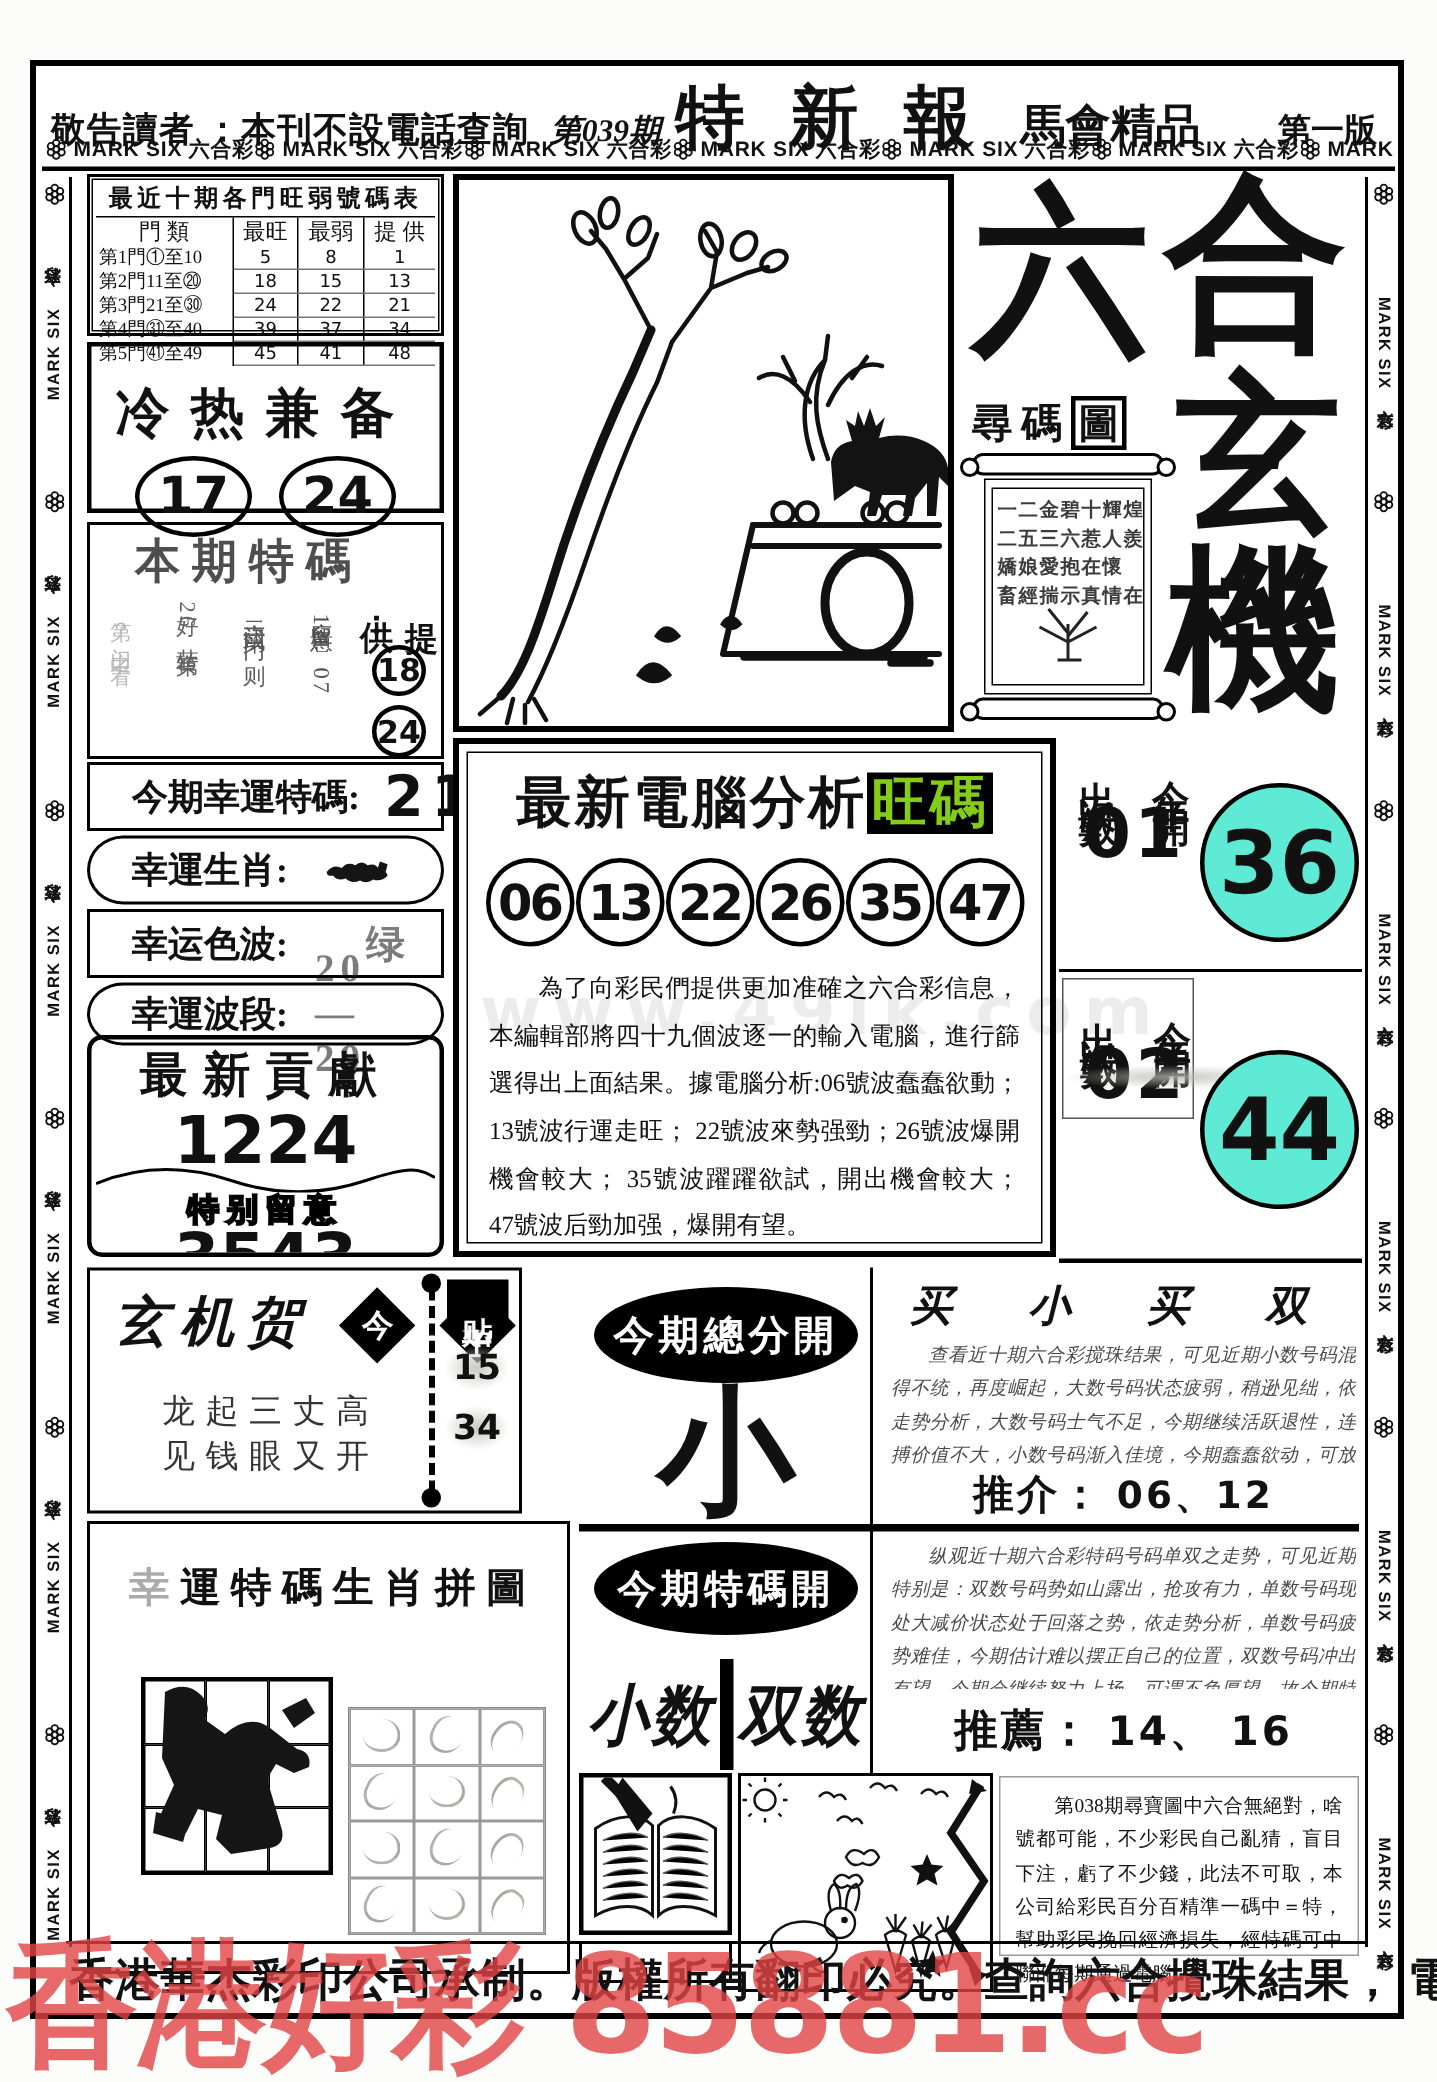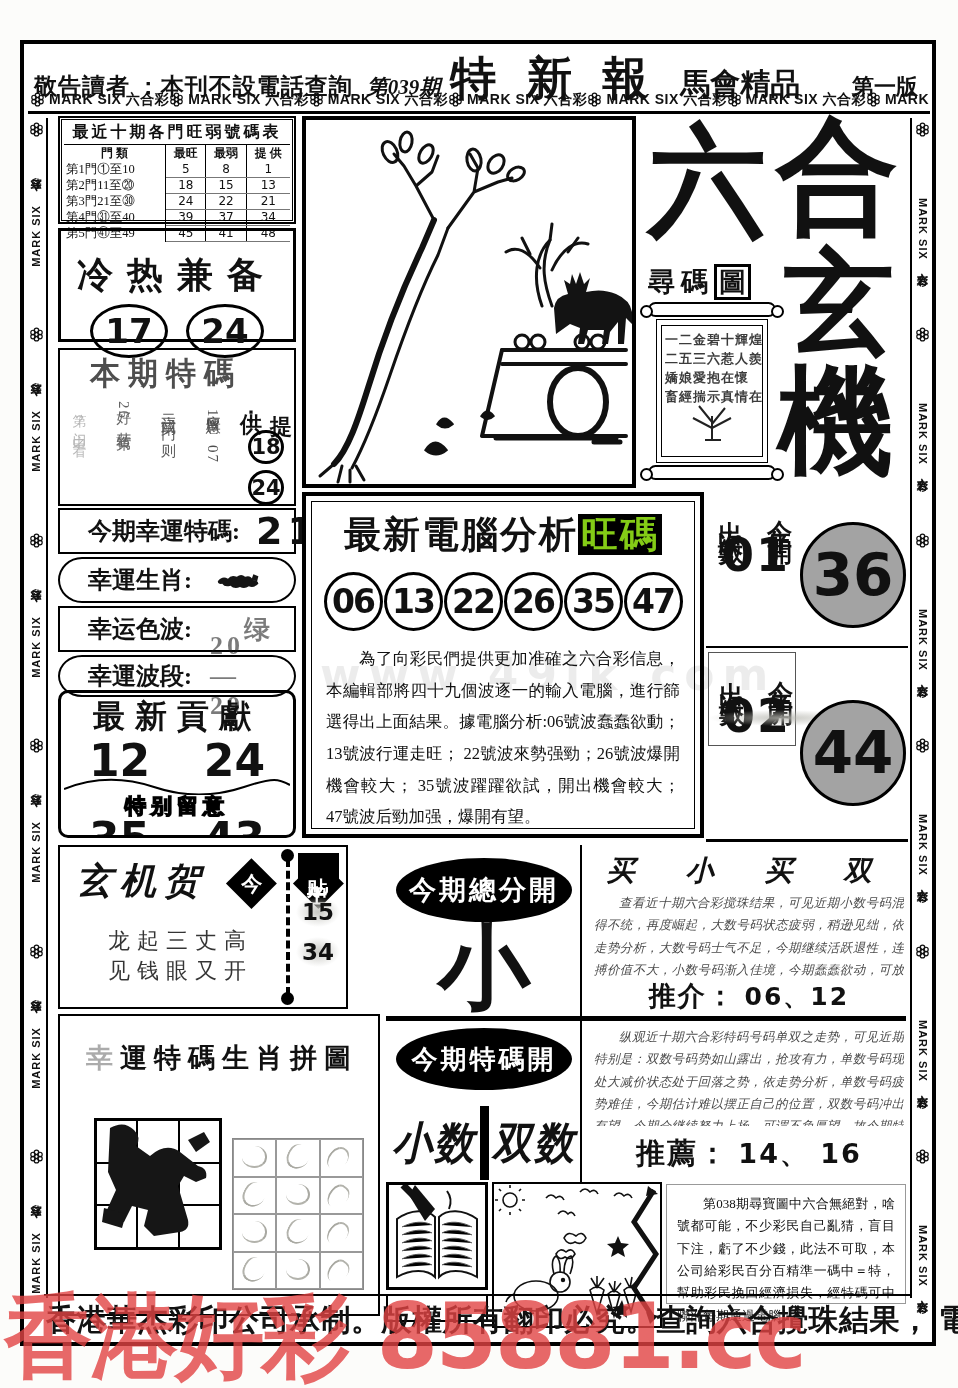--- a/index.html
+++ b/index.html
@@ -28,21 +28,21 @@
   .side-strip.right{left:910px;border-left:2px solid #000}
   .strip-label{writing-mode:vertical-rl;font-size:11px;font-weight:900;letter-spacing:1px;
                font-family:"Liberation Sans","DejaVu Sans",sans-serif}
   .side-strip.left .strip-label{transform:rotate(180deg)}
 
   
   .hot-table{left:58px;top:116px;width:238px;height:108px;border:2px solid #000;padding:1px}
   .hot-inner{border:1px solid #000;height:100%;padding:1px 2px}
   .hot-title{font-size:16px;font-weight:900;text-align:center;letter-spacing:3px;border-bottom:1px solid #000;padding:1px 0}
   table.hot{width:100%;border-collapse:collapse;font-size:12.5px}
-  table.hot th{font-weight:700;font-size:12px;border-right:1px solid #000;padding:0 2px}
+  table.hot th{font-weight:400;font-size:15px;border-right:1px solid #000;padding:0 2px}
   table.hot td{border-right:1px solid #000;text-align:center;padding:0 2px;line-height:15px}
   table.hot td.lbl{text-align:left;white-space:nowrap}
   table.hot td.val{border-bottom:1px solid #777;font-family:"DejaVu Sans",sans-serif;font-size:12px}
   table.hot th:last-child,table.hot td:last-child{border-right:none}
 
   .coldhot{left:58px;top:228px;width:238px;height:114px;border:3px solid #000;text-align:center}
   .coldhot-title{font-size:36px;font-weight:900;letter-spacing:14px;margin-top:20px}
   .coldhot-nums{display:flex;justify-content:space-around;padding:4px 20px}
   .oval-num{width:78px;height:54px;border:3px solid #000;border-radius:50%;display:flex;align-items:center;
             justify-content:center;font-size:34px;font-weight:600;font-family:"DejaVu Sans",sans-serif}
@@ -62,21 +62,21 @@
 
   .lucky-row{left:58px;width:238px;height:46px;border:2px solid #000;display:flex;align-items:center;padding:0 28px;background:#fff}
   .lucky-row.round{border-radius:24px/50%}
   .lucky-label{font-size:24px;font-weight:700;white-space:nowrap}
   .lucky-value{margin-left:10px;font-size:26px;font-weight:700}
   .lv-big{font-family:"DejaVu Sans",sans-serif;font-size:38px;font-weight:900;letter-spacing:5px;margin-left:16px}
   .lv-dim{opacity:.55;letter-spacing:4px}
 
   .contrib{left:58px;top:690px;width:238px;height:148px;border:3px solid #000;border-radius:10px;text-align:center;overflow:hidden}
   .contrib-title{font-size:32px;font-weight:900;letter-spacing:10px;margin-top:2px}
-  .contrib-nums{display:flex;justify-content:space-between;padding:0 28px;font-size:44px;font-weight:600;
+  .contrib-nums{display:flex;justify-content:center;padding:0 28px;font-size:44px;font-weight:600;
                 font-family:"DejaVu Sans",sans-serif;line-height:44px}
   .contrib-note{font-size:21px;font-weight:900;letter-spacing:5px;color:#fff;-webkit-text-stroke:1.4px #000;
                 text-shadow:0 0 1px #000;line-height:22px}
   .wavy{display:block;margin:-6px auto 0}
 
   .mystery{left:58px;top:845px;width:290px;height:164px;border:2px solid #000}
   .mystery-title{padding:10px 0 0 16px;font-size:36px;font-weight:800;font-style:italic;letter-spacing:8px;white-space:nowrap}
   .diamond{display:inline-flex;width:36px;height:36px;background:#000;transform:rotate(45deg) translateY(-2px);
            align-items:center;justify-content:center;margin:0 7px;vertical-align:middle}
   .diamond>span{transform:rotate(-45deg);color:#fff;font-size:21px;font-weight:700;font-style:normal;letter-spacing:0}
@@ -129,21 +129,21 @@
   .analysis-body{position:relative;text-align:justify;font-size:16.5px;line-height:1.92;padding:12px 12px 0;text-indent:2em}
   .ghost-mark{position:absolute;left:6px;top:2px;font-family:"DejaVu Sans",sans-serif;font-size:44px;
               font-weight:700;letter-spacing:8px;color:#000;opacity:.07;text-indent:0}
 
   .count-block{left:708px;width:200px}
   .count-labels{display:flex;gap:16px;padding:8px 0 0 6px}
   .count-labels span{writing-mode:vertical-rl;font-size:25px;letter-spacing:10px;font-weight:600}
   .count-num{font-size:46px;font-weight:600;font-family:"DejaVu Sans",sans-serif;letter-spacing:2px;padding-left:14px;line-height:50px}
   .count-circle{position:absolute;right:2px;width:106px;height:106px;border:3px solid #000;border-radius:50%;
                 display:flex;align-items:center;justify-content:center;font-size:58px;font-weight:700;
-                font-family:"DejaVu Sans",sans-serif;background:#a3a3a3}
+                font-family:"DejaVu Sans",sans-serif;background:#5eead4}
   .count-inner{border:1px solid #555;width:88px;padding-bottom:4px}
   .smudge{position:absolute;left:0;top:58px;width:150px;height:16px;
           background:radial-gradient(closest-side,#b9b9b2,rgba(255,255,255,0));opacity:.8}
 
   .hline{border-top:2px solid #000}
   .thick-hr{border-top:5px solid #000}
   .vline{border-left:2px solid #000}
 
   .ellipse-label{background:#000;color:#fff;border-radius:50%;display:flex;align-items:center;
                  justify-content:center;font-size:27px;font-weight:700;letter-spacing:3px;white-space:nowrap}

